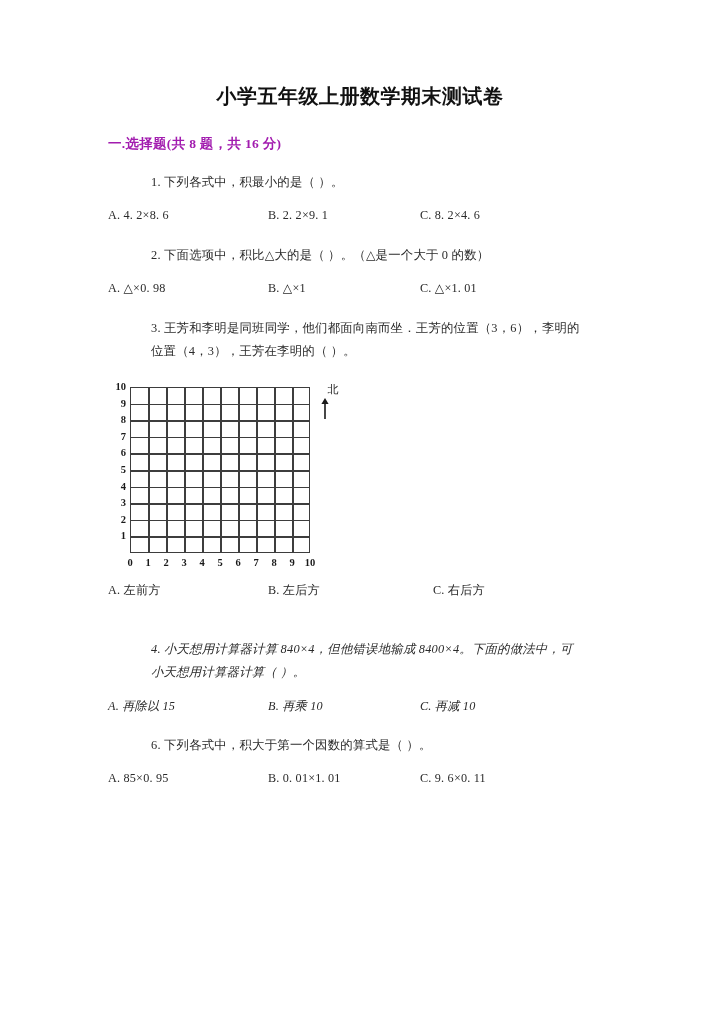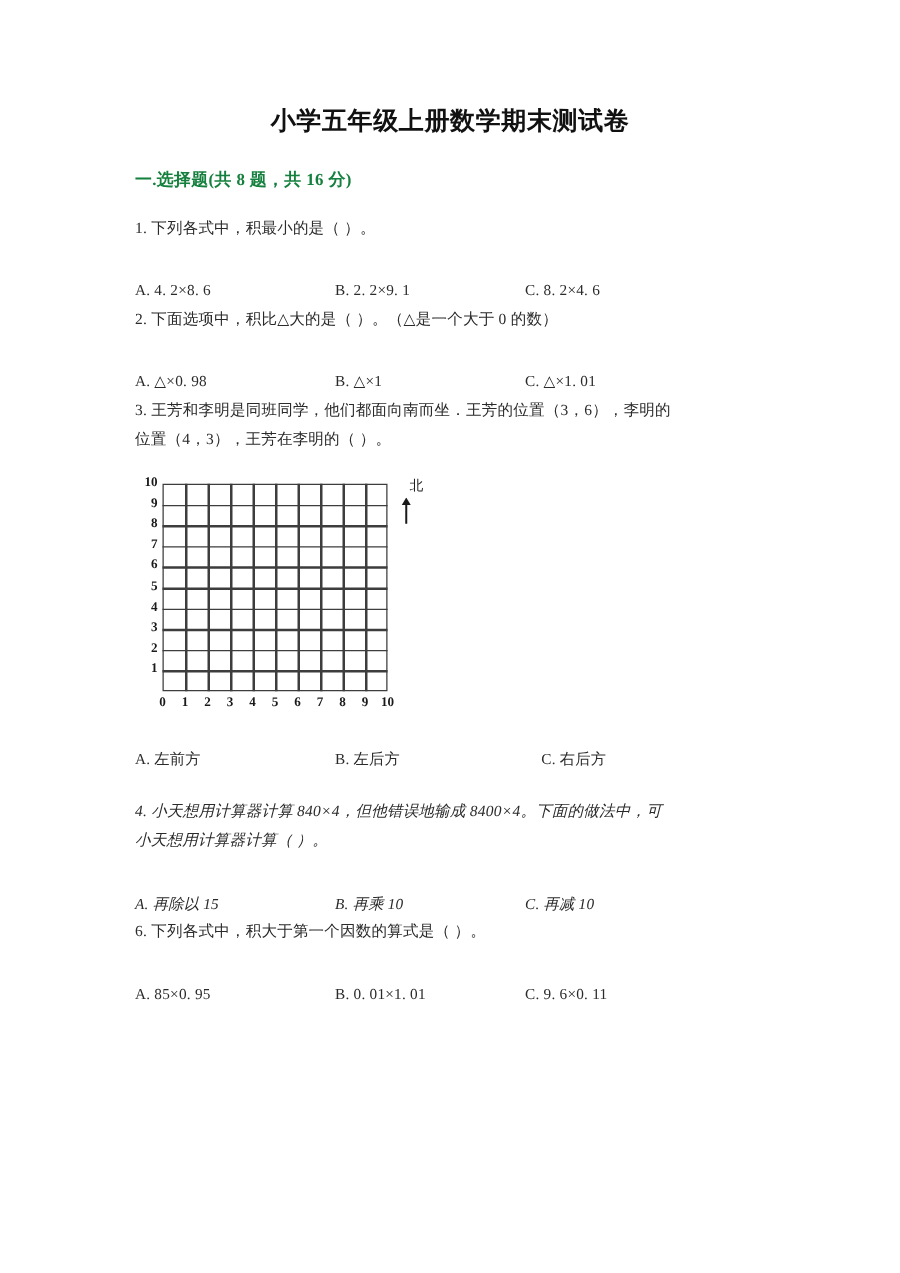--- a/index.html
+++ b/index.html
@@ -29,47 +29,48 @@
     letter-spacing: 0.5px;
     margin: 0;
     padding-top: 83px;
     color: #111;
     font-family: "Liberation Serif", "DejaVu Serif", serif;
   }
   .section-head {
     font-size: 13.5px;
     font-weight: bold;
     margin-top: 25px;
-    color: #15803d;
+    color: #a21caf;
     letter-spacing: 0.3px;
   }
   .q {
     margin-top: 18px;
   }
   .q-text {
     font-size: 12.4px;
     line-height: 23px;
     color: #2a2a2a;
     letter-spacing: 0.2px;
+    margin-left: 43px;
   }
   .q-text .ln {
     display: block;
   }
   .opts {
     display: block;
     position: relative;
     margin-top: 14px;
     height: 18px;
     font-size: 12.2px;
     color: #2a2a2a;
     letter-spacing: 0.2px;
   }
   .opt {
     position: absolute;
-    top: 17px;
+    top: 0;
     white-space: nowrap;
   }
   .opt.a { left: 0px; }
   .opt.b { left: 160px; }
   .opt.c { left: 312px; }
 
   
   .opts.wide .opt.b { left: 160px; }
   .opts.wide .opt.c { left: 325px; }
 

